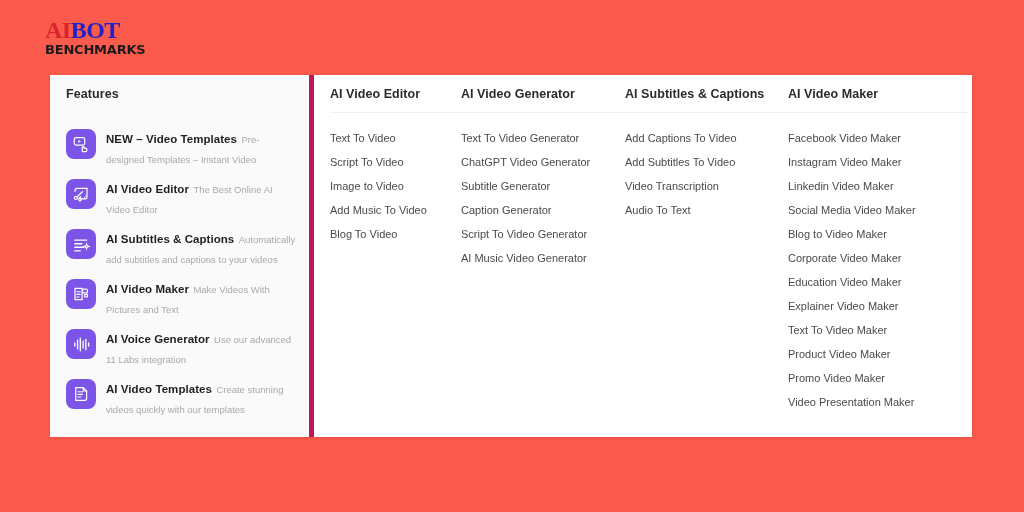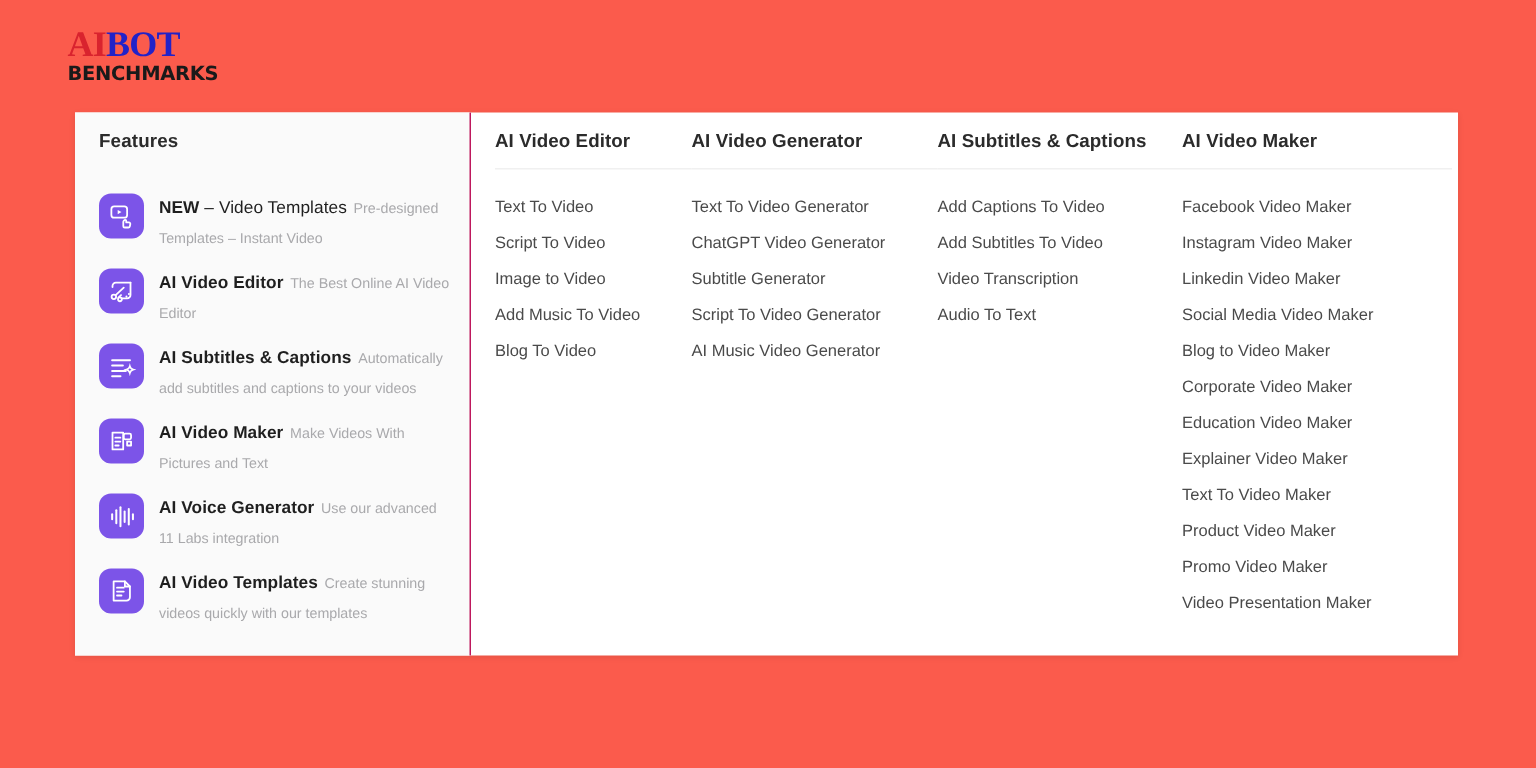--- a/index.html
+++ b/index.html
@@ -55,21 +55,21 @@
     background: #ffffff;
     display: flex;
     box-shadow: 0 1px 4px rgba(0,0,0,0.10);
   }
 
   
   #sidebar {
     width: 264px;
     flex: 0 0 264px;
     background: #fafafa;
-    border-right: 1px solid #be185d;
+    border-right: 5px solid #be185d;
     display: flex;
     flex-direction: column;
   }
   #sidebar-header {
     height: 38px;
     flex: 0 0 38px;
     display: flex;
     align-items: center;
     padding-left: 16px;
   }
@@ -105,21 +105,21 @@
     padding-top: 0px;
     line-height: 1.25;
   }
   .side-label {
     font-size: 11.5px;
     font-weight: bold;
     color: #1f1f1f;
     letter-spacing: 0.05px;
     white-space: nowrap;
   }
-  .side-label .reg { font-weight: normal; }
+  .side-label .reg { font-weight: bold; }
   .side-desc {
     font-size: 9.5px;
     color: #a9a9ac;
     margin-top: 1px;
     max-width: 188px;
     line-height: 1.35;
   }
 
   
   #columns {
@@ -284,20 +284,21 @@
         <div class="col-link">Blog To Video</div>
       </div>
     </div>
 
     <div class="col col-2">
       <div class="col-head">AI Video Generator</div>
       <div class="col-links">
         <div class="col-link">Text To Video Generator</div>
         <div class="col-link">ChatGPT Video Generator</div>
         <div class="col-link">Subtitle Generator</div>
+        <div class="col-link">Caption Generator</div>
         <div class="col-link">Script To Video Generator</div>
         <div class="col-link">AI Music Video Generator</div>
       </div>
     </div>
 
     <div class="col col-3">
       <div class="col-head">AI Subtitles &amp; Captions</div>
       <div class="col-links">
         <div class="col-link">Add Captions To Video</div>
         <div class="col-link">Add Subtitles To Video</div>

